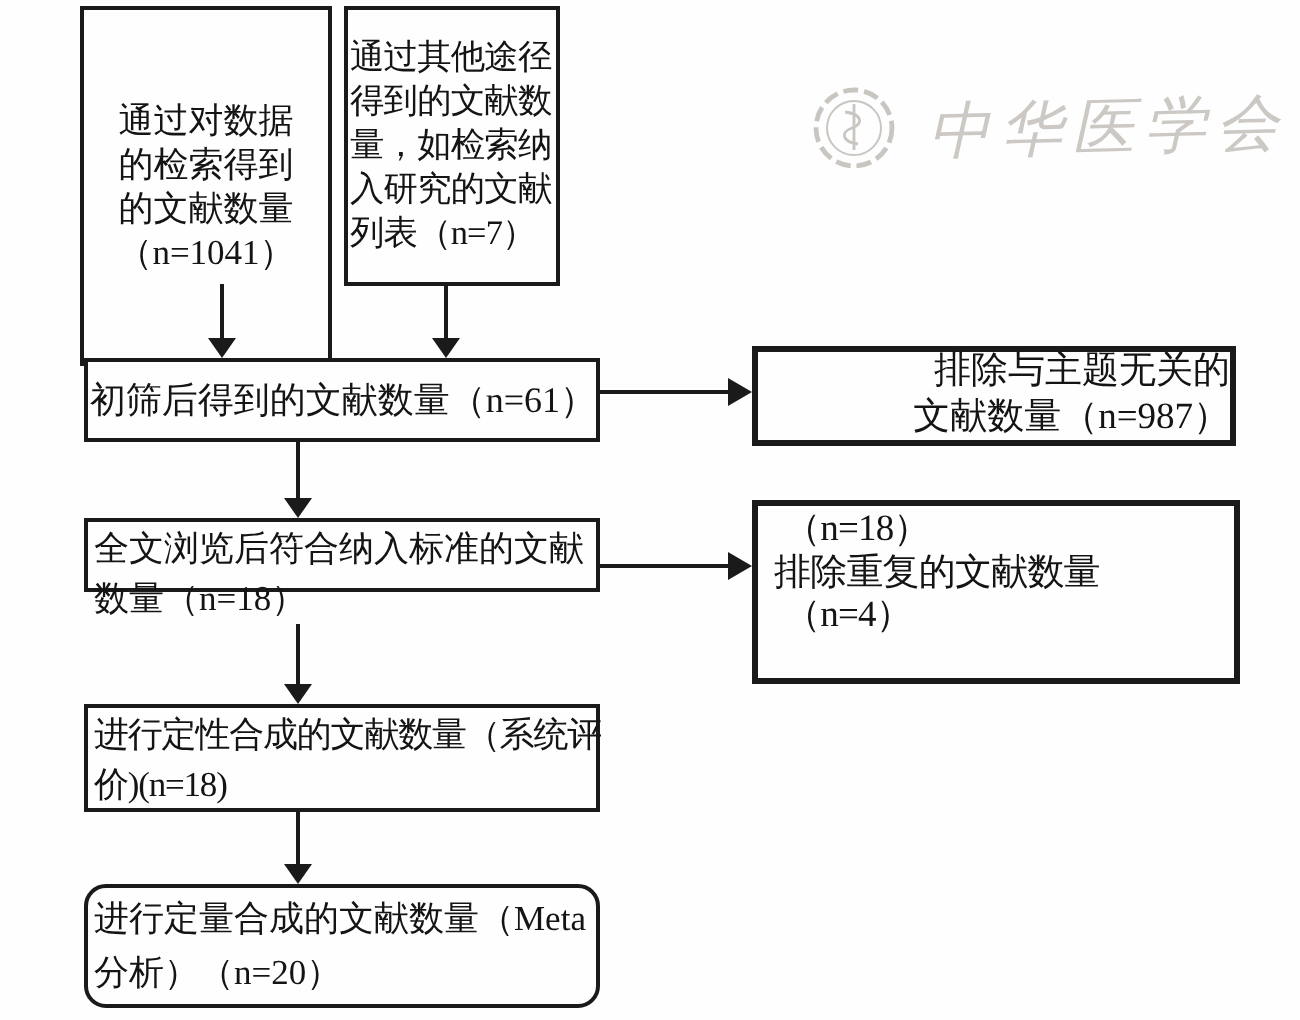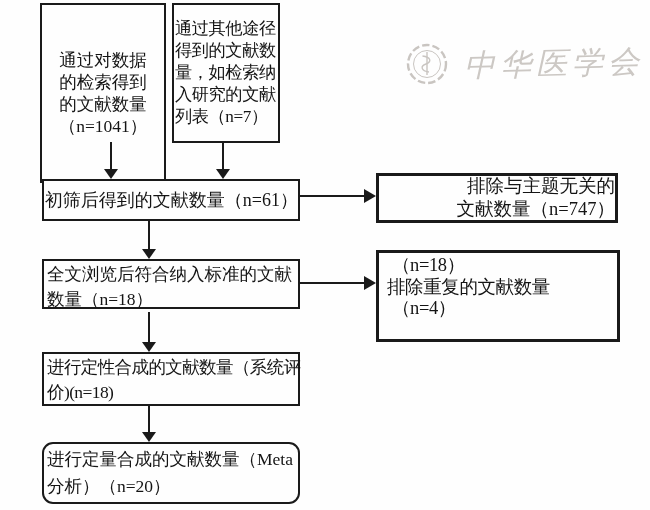--- a/index.html
+++ b/index.html
@@ -15,21 +15,21 @@
   }
   .box .bline { white-space:nowrap; }
   .thick { border-width:3px; }
   .vflex { display:flex; flex-direction:column; justify-content:center; }
   .hcenter { align-items:center; text-align:center; }
 
   
   #box-database   { left:40px;  top:3px;   width:126px; height:180px; font-size:17.5px; line-height:22px; }
   #box-other      { left:172px; top:3px;   width:108px; height:140px; font-size:17.2px; line-height:22px; letter-spacing:-0.4px; padding-left:1px; }
   #box-screened   { left:42px;  top:179px; width:258px; height:42px;  font-size:18px;  display:flex; align-items:center; padding-left:3px; }
-  #box-fulltext   { left:42px;  top:259px; width:258px; height:50px;  font-size:17.5px; line-height:25px; padding:1px 0 0 3px; }
+  #box-fulltext   { left:42px;  top:259px; width:258px; height:37px;  font-size:17.5px; line-height:25px; padding:1px 0 0 3px; }
   #box-qualitative{ left:42px;  top:352px; width:258px; height:54px;  font-size:17.5px; line-height:25px; padding:1px 0 0 3px; letter-spacing:-0.6px; }
   #box-quantitative{ left:42px; top:442px; width:258px; height:62px;  font-size:17.5px; line-height:27px; padding:2px 0 0 3px;border-radius:11px; }
 
   
   #box-excluded-topic { left:376px; top:173px; width:242px; height:50px; font-size:18.5px; line-height:23px;align-items:flex-end; }
   #box-excluded-data  { left:376px; top:250px; width:244px; height:92px; font-size:18.5px; line-height:21.5px; padding:2px 0 0 8px; letter-spacing:-0.4px; }
   #box-excluded-data .indent { padding-left:5px; }
 
   
   .vline { position:absolute; width:2px; background:#1a1a1a; }
@@ -113,21 +113,21 @@
     <div class="bline">价)(n=18)</div>
   </div>
 
   <div class="box" id="box-quantitative">
     <div class="bline">进行定量合成的文献数量（Meta</div>
     <div class="bline">分析）（n=20）</div>
   </div>
 
   <div class="box thick vflex hcenter" id="box-excluded-topic">
     <div class="bline">排除与主题无关的</div>
-    <div class="bline">文献数量（n=747）</div>
+    <div class="bline">文献数量（n=987）</div>
   </div>
 
   <div class="box thick" id="box-excluded-data">
     <div class="bline indent">（n=18）</div>
     <div class="bline">排除重复的文献数量</div>
     <div class="bline indent">（n=4）</div>
   </div>
 
   <div class="vline" id="arrow-db-line"></div>
   <div class="tri-down" id="arrow-db-head"></div>

